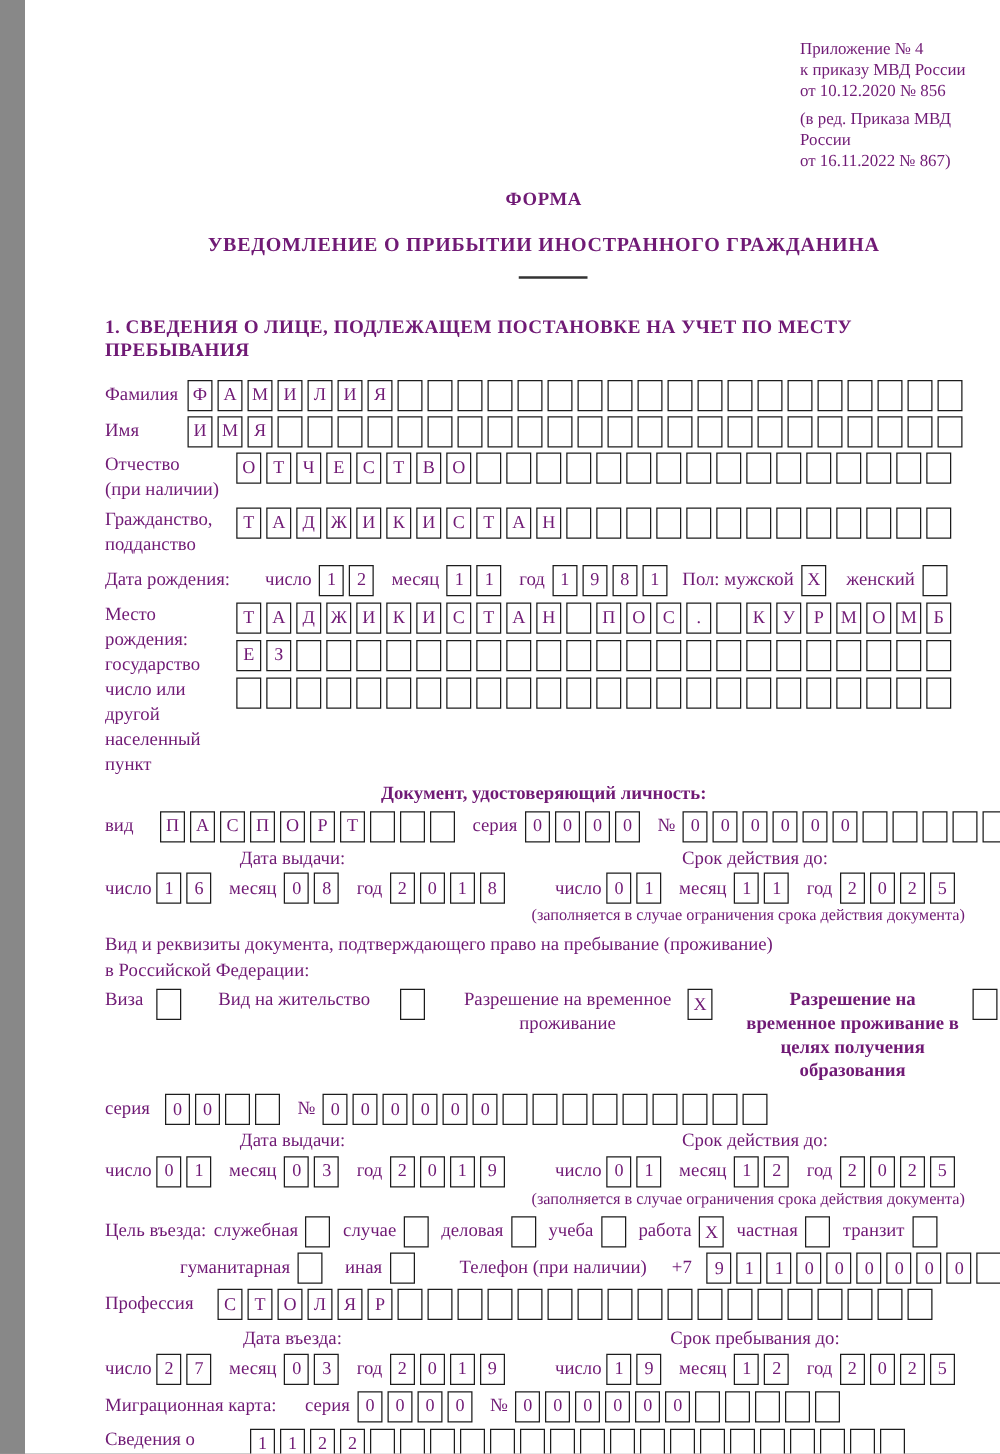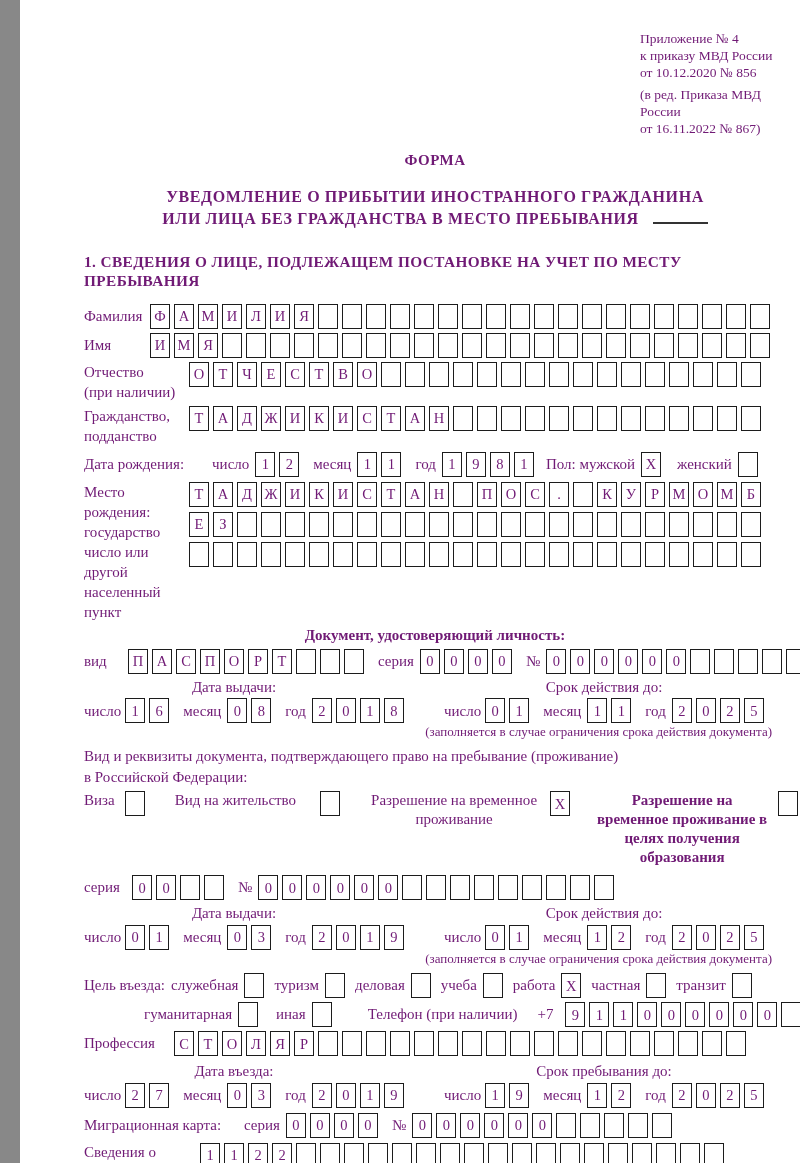--- a/index.html
+++ b/index.html
@@ -55,21 +55,21 @@
     <div>от 10.12.2020 № 856</div>
     <div class="gap"></div>
     <div>(в ред. Приказа МВД России</div>
     <div>от 16.11.2022 № 867)</div>
   </div>
 
   <div class="forma">ФОРМА</div>
 
   <div class="title">
     <div>УВЕДОМЛЕНИЕ О ПРИБЫТИИ ИНОСТРАННОГО ГРАЖДАНИНА</div>
-    <div><span>ИЛИ ЛИЦА БЕЗ ГРАЖДАНСТВА В МЕСТО ПРЕБЫВАНИЯ</span><span class="uline"></span></div>
+    <div><span class="uline"></span></div>
   </div>
 
   <div class="section">1. СВЕДЕНИЯ О ЛИЦЕ, ПОДЛЕЖАЩЕМ ПОСТАНОВКЕ НА УЧЕТ ПО МЕСТУ ПРЕБЫВАНИЯ</div>
 
   <div class="row">
     <span class="lbl w66">Фамилия</span>
     <span class="cells">
         <span class="cell">Ф</span>
         <span class="cell">А</span>
         <span class="cell">М</span>
@@ -491,21 +491,21 @@
     </div>
   </div>
   <div class="note">(заполняется в случае ограничения срока действия документа)</div>
 
   <div class="row purpose">
     <span class="optlbl">Цель въезда:</span>
     <span class="optlbl">служебная</span>
     <span class="cells">
         <span class="cell"></span>
       </span>
-    <span class="optlbl">туризм</span>
+    <span class="optlbl">случае</span>
     <span class="cells">
         <span class="cell"></span>
       </span>
     <span class="optlbl">деловая</span>
     <span class="cells">
         <span class="cell"></span>
       </span>
     <span class="optlbl">учеба</span>
     <span class="cells">
         <span class="cell"></span>

